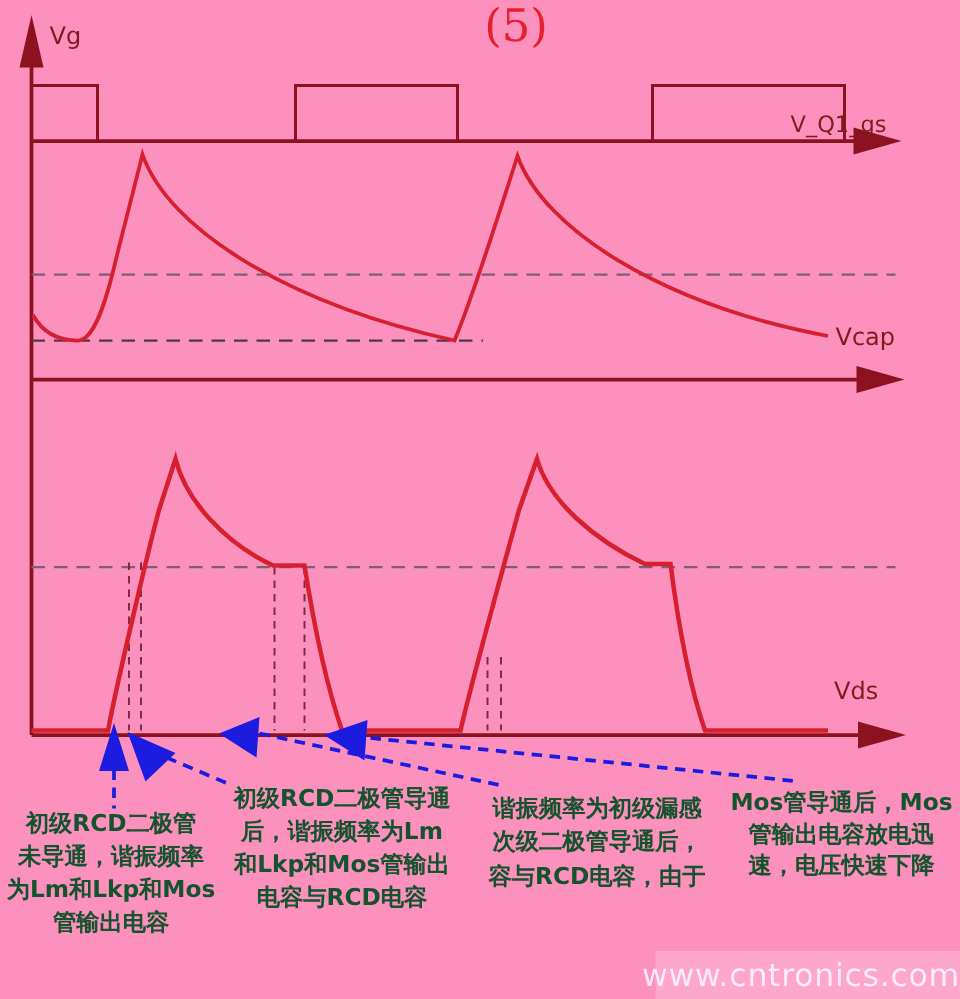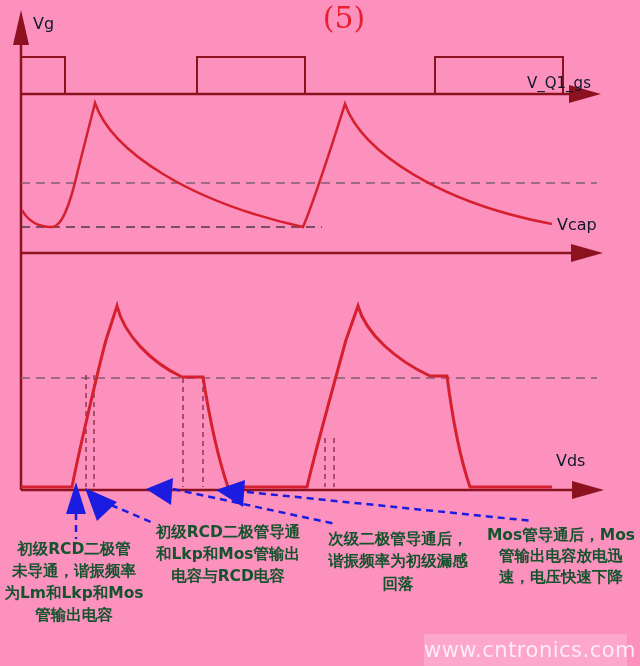--- a/index.html
+++ b/index.html
@@ -6,21 +6,21 @@
   #stage{
     position:relative;
     width:640px;height:666px;
     background:#fc91be;
     overflow:hidden;
     font-family:"DejaVu Sans", sans-serif;
   }
   #wave-svg{position:absolute;left:0;top:0;}
   .lbl{
     position:absolute;
-    color:#0f172a;
+    color:#7f1d1d;
     font-size:16px;
     font-family:"DejaVu Sans", sans-serif;
     white-space:nowrap;
   }
   #fig-title{
     position:absolute;left:308px;top:0px;width:72px;
     text-align:center;
     font-family:"DejaVu Serif", serif;
     font-size:30px;color:#e6202e;
   }
@@ -31,23 +31,23 @@
     text-align:center;
     font-size:15.5px;
     line-height:22px;
     white-space:nowrap;
   }
   #anno-1{left:-2px;top:538px;width:152px;}
   #anno-2{left:138px;top:521px;width:180px;}
   #anno-3{left:309px;top:528px;width:178px;line-height:22.3px;}
   #anno-4{left:479px;top:525px;width:164px;line-height:21px;}
   #watermark-strip{
-    position:absolute;left:424px;top:634px;width:203px;height:32px;
+    position:absolute;left:437px;top:634px;width:203px;height:32px;
     background:rgba(255,255,255,0.20);
-    display:flex;align-items:center;justify-content:flex-start;
+    display:flex;align-items:center;justify-content:flex-end;
   }
   #watermark{
     color:rgba(255,255,255,0.78);
     font-size:21px;letter-spacing:0.5px;
     font-family:"DejaVu Sans", sans-serif;
   }
 </style>
 </head>
 <body>
 
@@ -110,28 +110,29 @@
 
   <div id="anno-1" class="anno">
     <div>初级RCD二极管</div>
     <div>未导通，谐振频率</div>
     <div>为Lm和Lkp和Mos</div>
     <div>管输出电容</div>
   </div>
 
   <div id="anno-2" class="anno">
     <div>初级RCD二极管导通</div>
+    <div>后，谐振频率为Lm</div>
     <div>和Lkp和Mos管输出</div>
     <div>电容与RCD电容</div>
   </div>
 
   <div id="anno-3" class="anno">
+    <div>谐振频率为初级漏感</div>
     <div>次级二极管导通后，</div>
-    <div>谐振频率为初级漏感</div>
-    <div>回落</div>
+    <div>容与RCD电容，由于</div>
   </div>
 
   <div id="anno-4" class="anno">
     <div>Mos管导通后，Mos</div>
     <div>管输出电容放电迅</div>
     <div>速，电压快速下降</div>
   </div>
 
   <div id="watermark-strip">
     <span id="watermark">www.cntronics.com</span>

